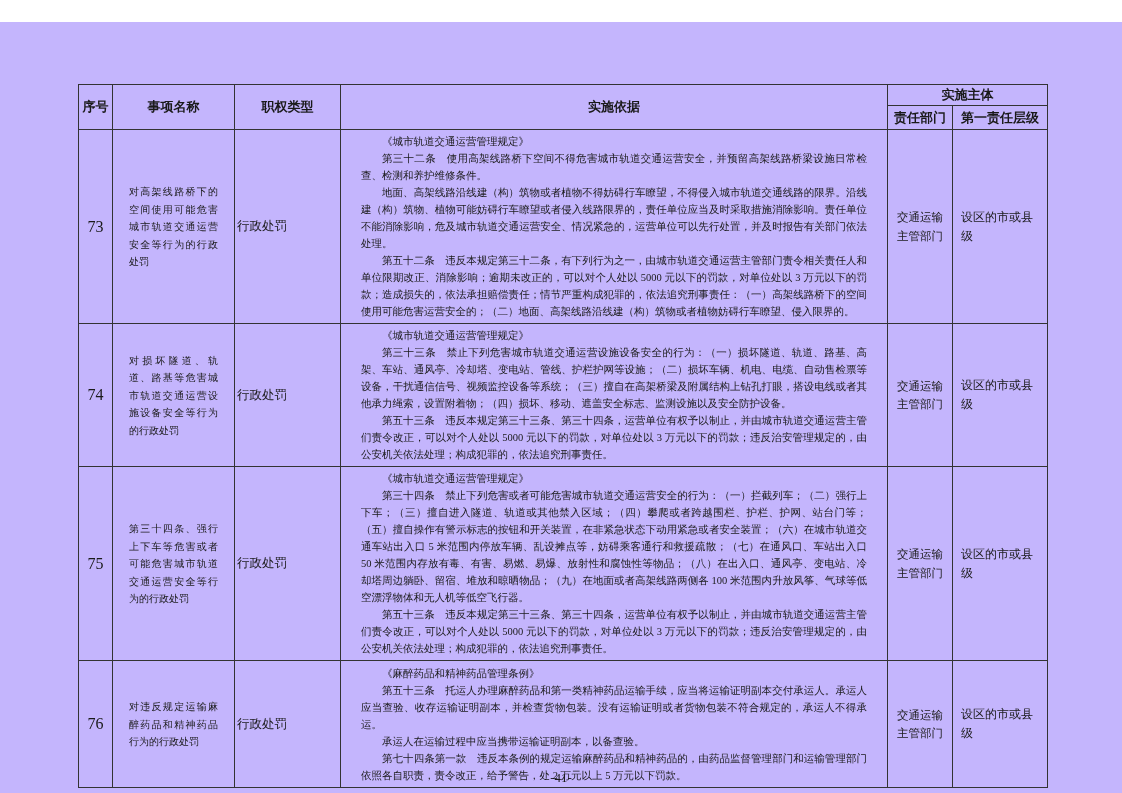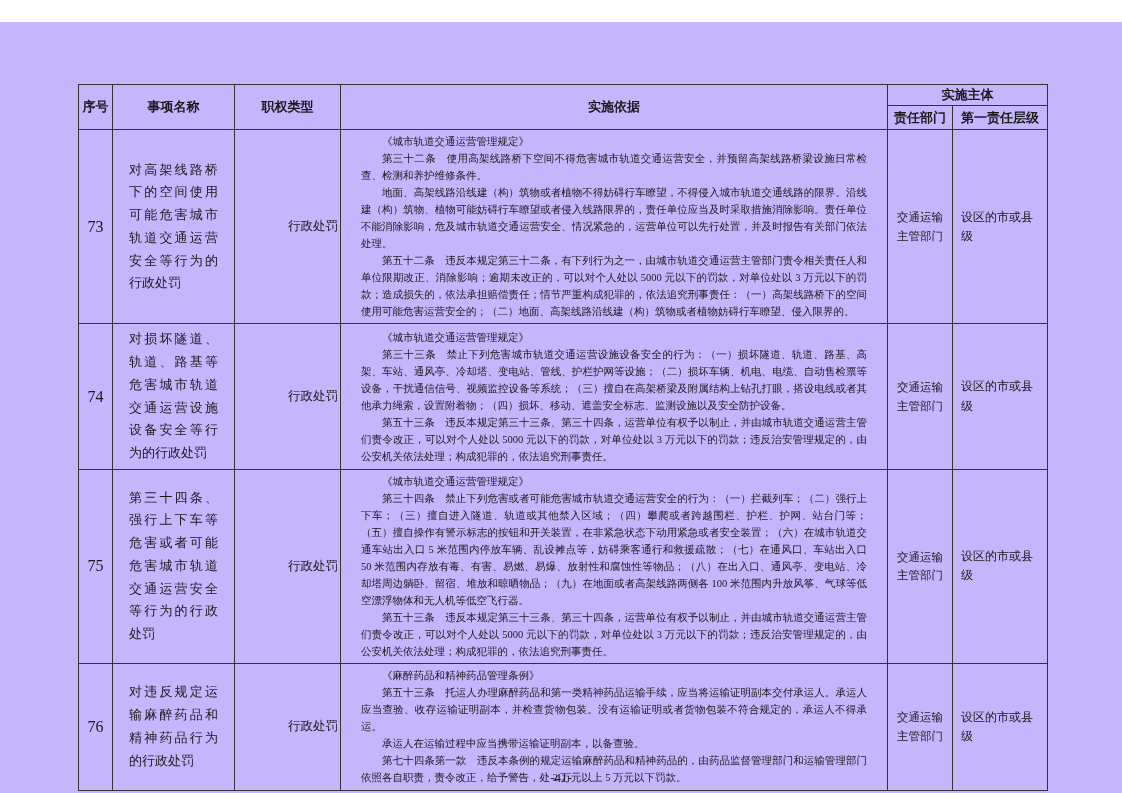--- a/index.html
+++ b/index.html
@@ -47,28 +47,28 @@
   }
   tr.head-top { height: 20px; }
   tr.head-sub { height: 24px; }
 
   td.cell-index {
     text-align: center;
     font-size: 16px;
     padding: 2px;
   }
   td.cell-name {
-    font-size: 13px;
+    font-size: 10px;
     line-height: 1.75;
     padding: 4px 16px;
     text-align: justify;
     text-justify: inter-character;
   }
   td.cell-type {
-    text-align: right;
+    text-align: left;
     font-size: 12.5px;
     padding: 2px;
   }
   td.cell-basis {
     font-size: 10.5px;
     padding: 3px 20px;
     vertical-align: middle;
   }
   td.cell-basis p.basis-para {
     margin: 0;

